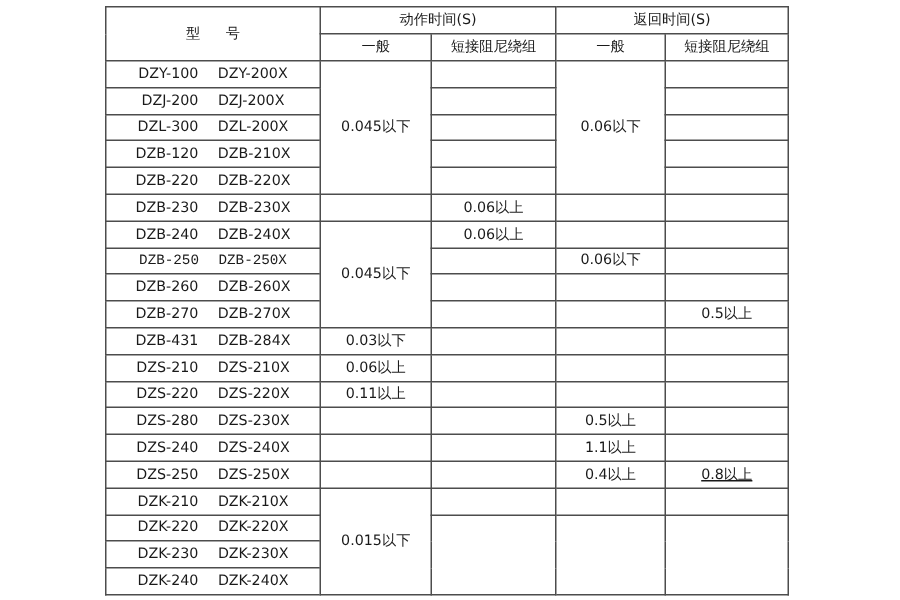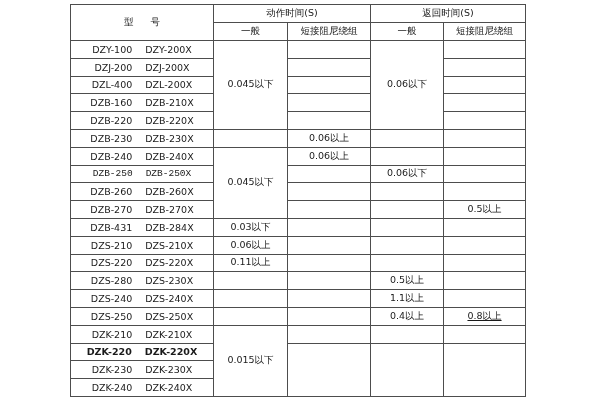--- a/index.html
+++ b/index.html
@@ -67,26 +67,26 @@
           <td style="border-color: rgb(77, 77, 77); color: rgb(26, 26, 26);"></td>
           <td rowspan="5" style="border-color: rgb(77, 77, 77); color: rgb(26, 26, 26);">0.06以下</td>
           <td style="border-color: rgb(77, 77, 77); color: rgb(26, 26, 26);"></td>
         </tr>
         <tr class="data-row">
           <td class="model-cell" style="border-color: rgb(77, 77, 77); color: rgb(26, 26, 26);"><span>DZJ-200</span><span class="gap"></span><span>DZJ-200X</span></td>
           <td style="border-color: rgb(77, 77, 77); color: rgb(26, 26, 26);"></td>
           <td style="border-color: rgb(77, 77, 77); color: rgb(26, 26, 26);"></td>
         </tr>
         <tr class="data-row">
-          <td class="model-cell" style="border-color: rgb(77, 77, 77); color: rgb(26, 26, 26);"><span>DZL-400</span><span class="gap"></span><span>DZL-200X</span></td>
+          <td class="model-cell" style="border-color: rgb(77, 77, 77); color: rgb(26, 26, 26);"><span>DZL-300</span><span class="gap"></span><span>DZL-200X</span></td>
           <td style="border-color: rgb(77, 77, 77); color: rgb(26, 26, 26);"></td>
           <td style="border-color: rgb(77, 77, 77); color: rgb(26, 26, 26);"></td>
         </tr>
         <tr class="data-row">
-          <td class="model-cell" style="border-color: rgb(77, 77, 77); color: rgb(26, 26, 26);"><span>DZB-160</span><span class="gap"></span><span>DZB-210X</span></td>
+          <td class="model-cell" style="border-color: rgb(77, 77, 77); color: rgb(26, 26, 26);"><span>DZB-120</span><span class="gap"></span><span>DZB-210X</span></td>
           <td style="border-color: rgb(77, 77, 77); color: rgb(26, 26, 26);"></td>
           <td style="border-color: rgb(77, 77, 77); color: rgb(26, 26, 26);"></td>
         </tr>
         <tr class="data-row">
           <td class="model-cell" style="border-color: rgb(77, 77, 77); color: rgb(26, 26, 26);"><span>DZB-220</span><span class="gap"></span><span>DZB-220X</span></td>
           <td style="border-color: rgb(77, 77, 77); color: rgb(26, 26, 26);"></td>
           <td style="border-color: rgb(77, 77, 77); color: rgb(26, 26, 26);"></td>
         </tr>
         <tr class="data-row">
           <td class="model-cell" style="border-color: rgb(77, 77, 77); color: rgb(26, 26, 26);"><span>DZB-230</span><span class="gap"></span><span>DZB-230X</span></td>
@@ -163,21 +163,21 @@
           <td style="border-color: rgb(77, 77, 77); color: rgb(26, 26, 26); text-decoration: underline;">0.8以上</td>
         </tr>
         <tr class="data-row">
           <td class="model-cell" style="border-color: rgb(77, 77, 77); color: rgb(26, 26, 26);"><span>DZK-210</span><span class="gap"></span><span>DZK-210X</span></td>
           <td rowspan="4" style="border-color: rgb(77, 77, 77); color: rgb(26, 26, 26);">0.015以下</td>
           <td style="border-color: rgb(77, 77, 77); color: rgb(26, 26, 26);"></td>
           <td style="border-color: rgb(77, 77, 77); color: rgb(26, 26, 26);"></td>
           <td style="border-color: rgb(77, 77, 77); color: rgb(26, 26, 26);"></td>
         </tr>
         <tr class="data-row">
-          <td class="model-cell" style="border-color: rgb(77, 77, 77); color: rgb(26, 26, 26); font-weight: bold;"><span>DZK-220</span><span class="gap"></span><span>DZK-220X</span></td>
+          <td class="model-cell" style="border-color: rgb(77, 77, 77); color: rgb(26, 26, 26);"><span>DZK-220</span><span class="gap"></span><span>DZK-220X</span></td>
           <td rowspan="3" style="border-color: rgb(77, 77, 77); color: rgb(26, 26, 26);"></td>
           <td rowspan="3" style="border-color: rgb(77, 77, 77); color: rgb(26, 26, 26);"></td>
           <td rowspan="3" style="border-color: rgb(77, 77, 77); color: rgb(26, 26, 26);"></td>
         </tr>
         <tr class="data-row">
           <td class="model-cell" style="border-color: rgb(77, 77, 77); color: rgb(26, 26, 26);"><span>DZK-230</span><span class="gap"></span><span>DZK-230X</span></td>
         </tr>
         <tr class="data-row">
           <td class="model-cell" style="border-color: rgb(77, 77, 77); color: rgb(26, 26, 26);"><span>DZK-240</span><span class="gap"></span><span>DZK-240X</span></td>
         </tr>

